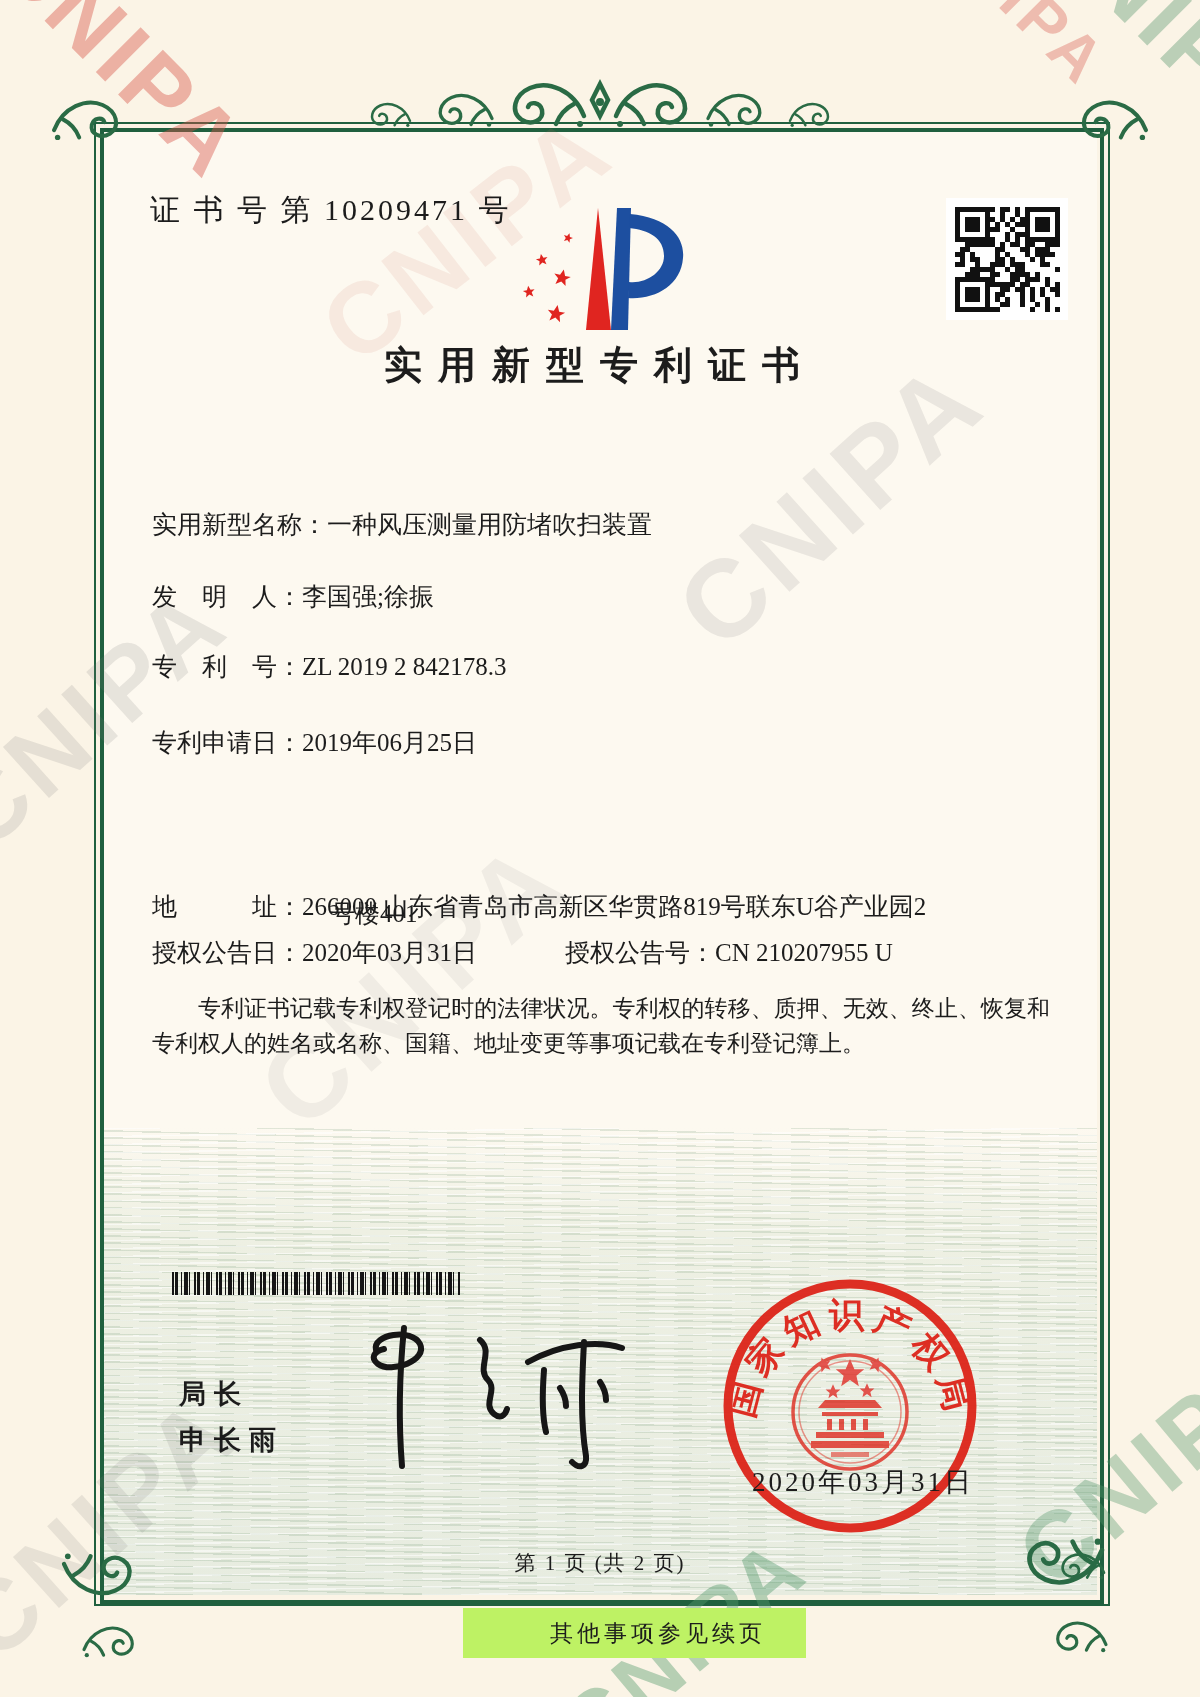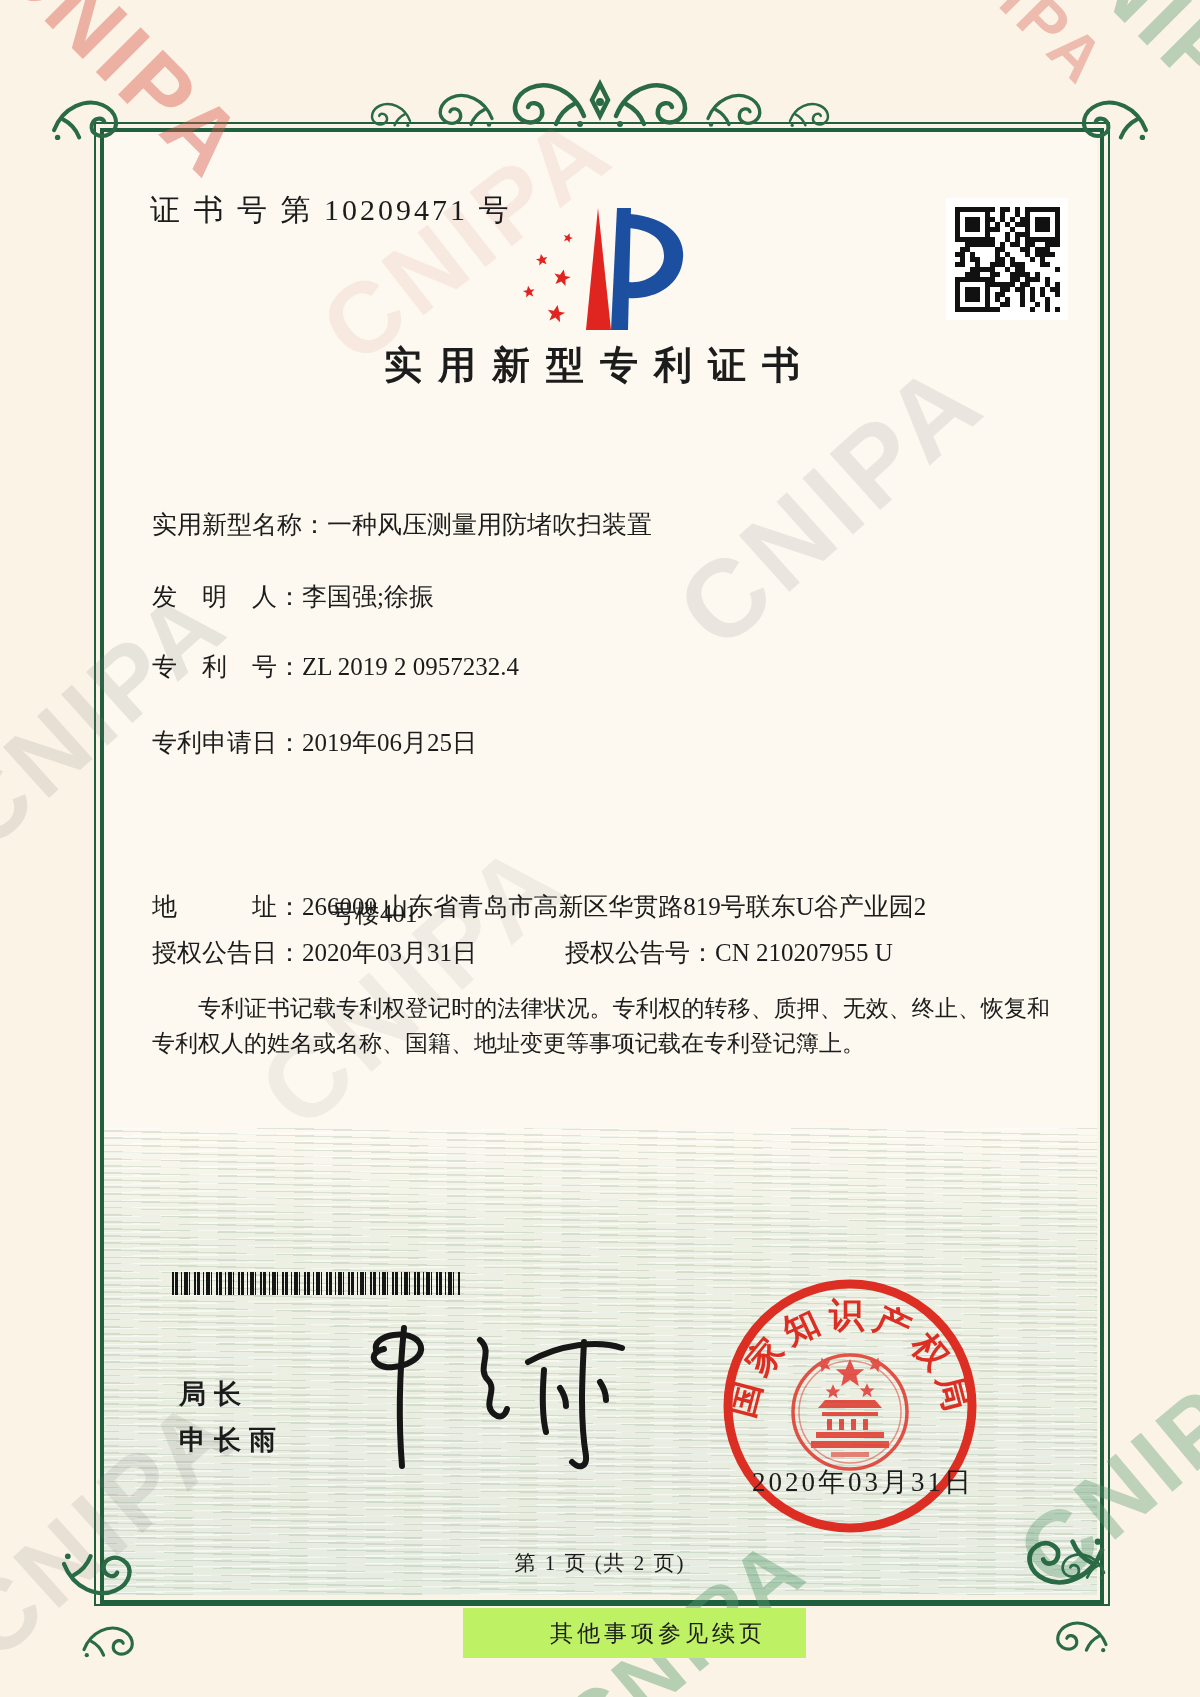--- a/index.html
+++ b/index.html
@@ -288,21 +288,21 @@
         <rect x="0" y="70" width="35" height="35" fill="#111"></rect>
         <rect x="5" y="75" width="25" height="25" fill="#fff"></rect>
         <rect x="10" y="80" width="15" height="15" fill="#111"></rect>
       </svg>
   </div>
 
   <div class="title">实用新型专利证书</div>
 
   <div class="frow r0"><span>实用新型名称：</span><span>一种风压测量用防堵吹扫装置</span></div>
   <div class="frow r1"><span>发　明　人：</span><span>李国强;徐振</span></div>
-  <div class="frow r2"><span>专　利　号：</span><span>ZL 2019 2 0957232.4</span></div>
+  <div class="frow r2"><span>专　利　号：</span><span>ZL 2019 2 842178.3</span></div>
   <div class="frow r3"><span>专利申请日：</span><span>2019年06月25日</span></div>
   <div class="frow raddr1"><span>地　　　址：</span><span>266000  山东省青岛市高新区华贯路819号联东U谷产业园2</span></div>
   <div class="frow raddr2"><span>号楼401</span></div>
   <div class="frow rgrant">
     <span>授权公告日：</span><span>2020年03月31日</span>
     <span class="grant-no"><span>授权公告号：</span><span>CN 210207955 U</span></span>
   </div>
 
   <div class="paras">
     <p>专利证书记载专利权登记时的法律状况。专利权的转移、质押、无效、终止、恢复和专利权人的姓名或名称、国籍、地址变更等事项记载在专利登记簿上。</p>

